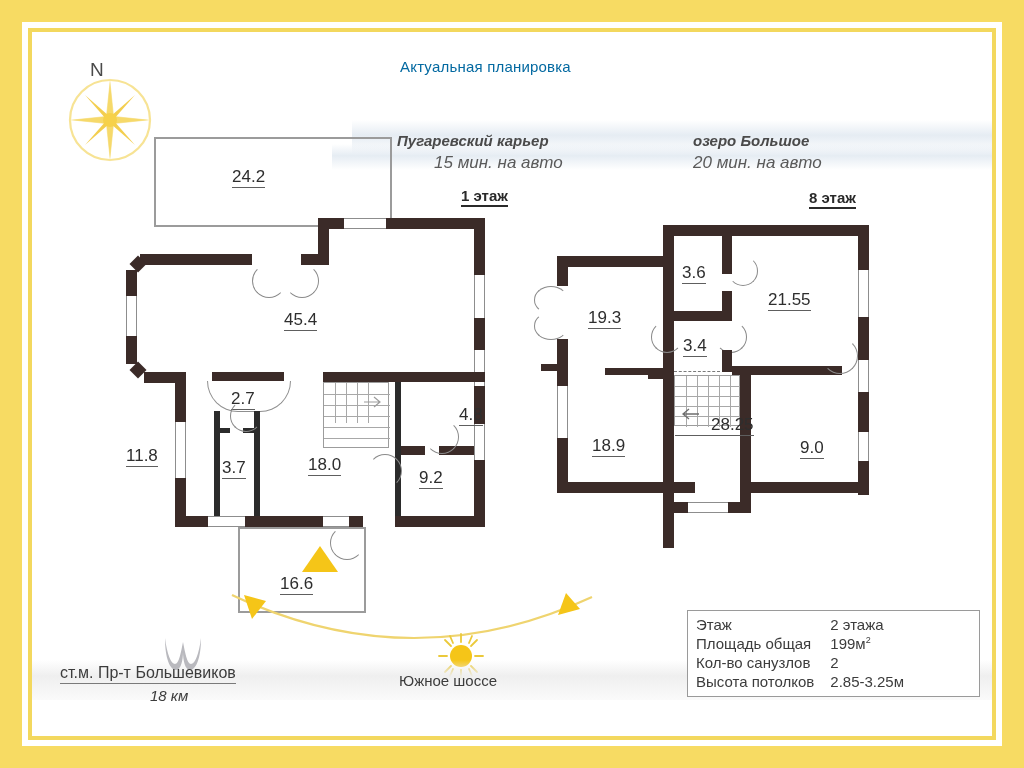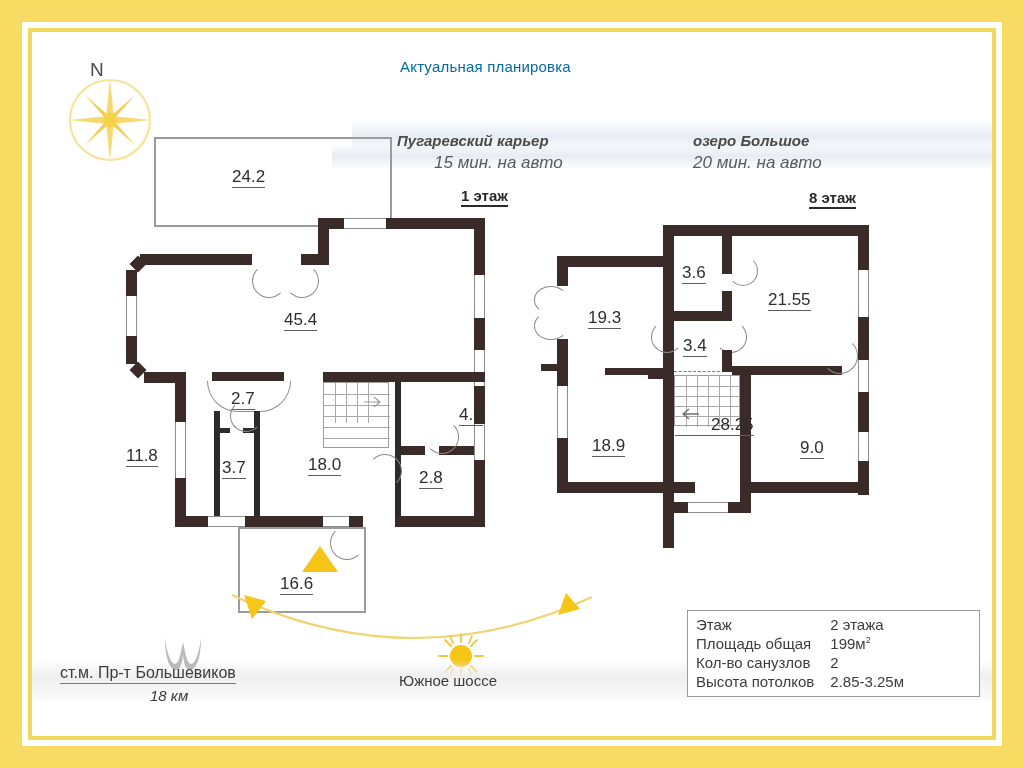--- a/index.html
+++ b/index.html
@@ -220,21 +220,21 @@
         </svg>
       </div>
       <div class="abs area" style="left:206px;top:327px;">18.0</div>
 
       <div class="wl" style="left:293px;top:254px;width:6px;height:134px;"></div>
       <div class="w" style="left:299px;top:318px;width:24px;height:9px;"></div>
       <div class="w" style="left:337px;top:318px;width:35px;height:9px;"></div>
       <div class="swing" style="left:323px;top:292px;width:34px;height:34px;border-color:transparent;border-right-color:#8A8A8A;border-bottom-color:#8A8A8A;"></div>
       <div class="swing" style="left:266px;top:326px;width:34px;height:34px;border-color:transparent;border-right-color:#8A8A8A;border-top-color:#8A8A8A;"></div>
       <div class="abs area" style="left:317px;top:277px;margin-left:40px;">4.8</div>
-      <div class="abs area" style="left:317px;top:340px;">2.8</div>
+      <div class="abs area" style="left:317px;top:340px;">9.2</div>
 
       <div class="outline" style="left:136px;top:399px;width:128px;height:86px;"></div>
       <div class="swing" style="left:228px;top:398px;width:34px;height:34px;border-color:transparent;border-left-color:#8A8A8A;border-bottom-color:#8A8A8A;"></div>
       <div class="abs area" style="left:178px;top:446px;">16.6</div>
       <div class="abs" style="left:200px;top:418px;">
         <svg width="36" height="26" viewBox="0 0 36 26">
           <polygon points="18,0 36,26 0,26" fill="#F5C518"></polygon>
         </svg>
       </div>
     </div>

